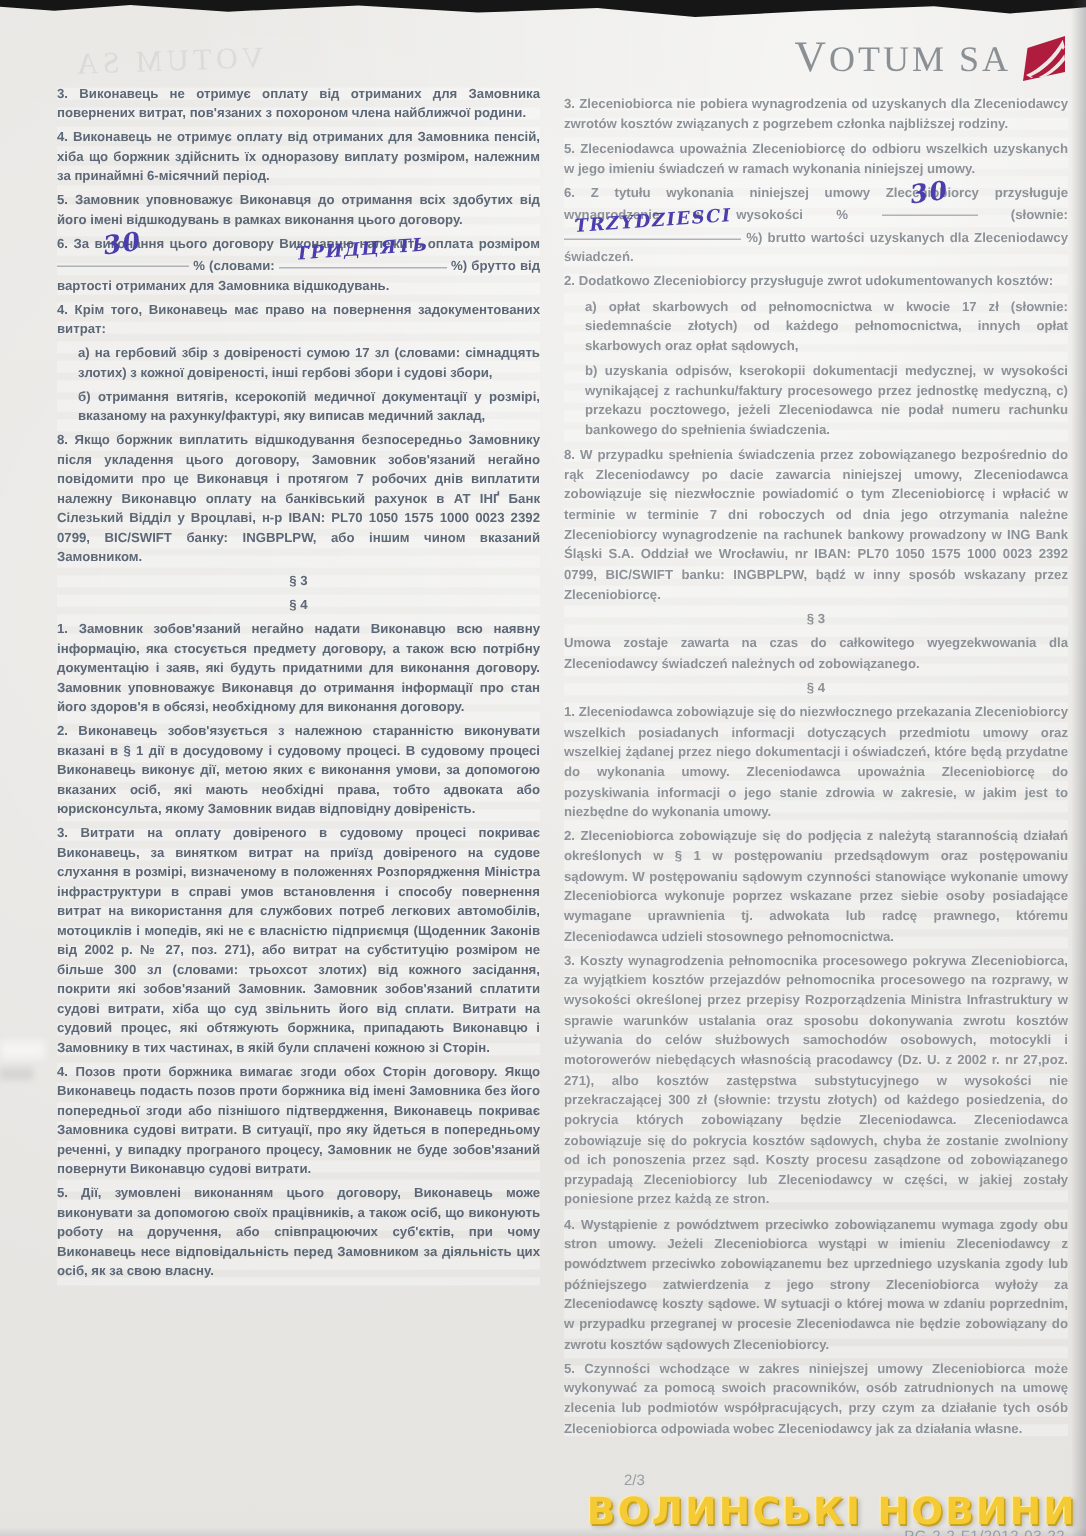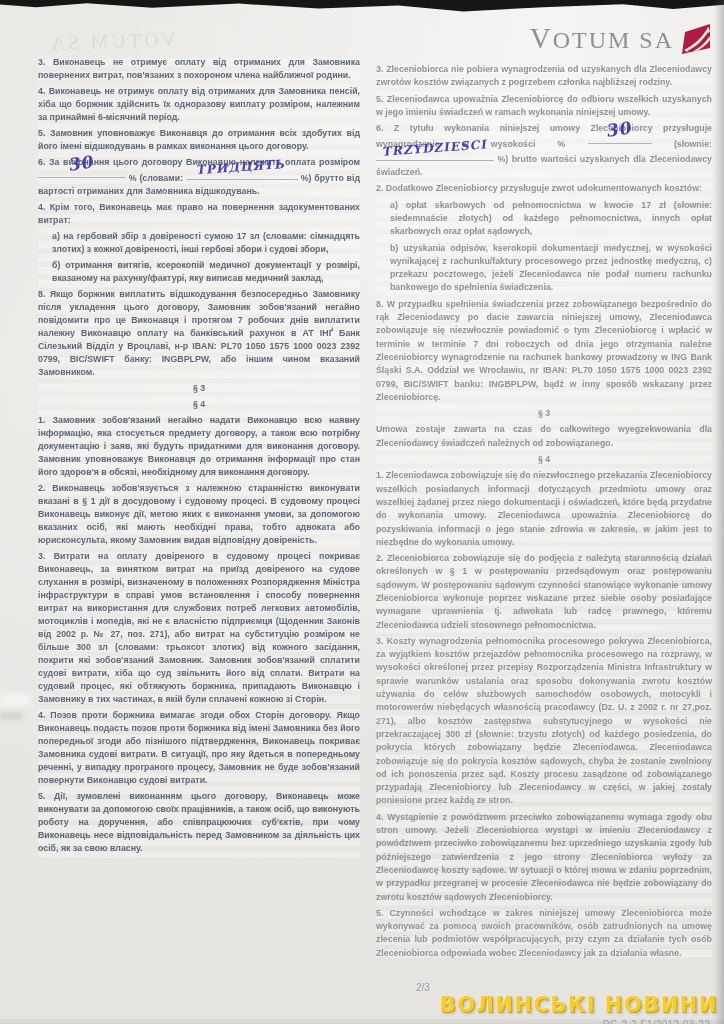--- a/index.html
+++ b/index.html
@@ -42,21 +42,21 @@
   
   .blank{display:inline-block;height:8px;border-bottom:1px solid #aeb2b9;text-align:center;}
   .w90{width:88px;} .w112{width:112px;} .w64{width:64px;} .w120{width:118px;}
   .hw{position:relative;top:-10px;display:inline-block;color:#4b3dae;
     font-family:"DejaVu Serif", serif;font-style:italic;font-size:12px;letter-spacing:1px;
     transform:rotate(-4deg);white-space:nowrap;}
   .hw-num{font-size:17px;top:-12px;transform:rotate(-8deg);}
   
   .page-num{position:absolute;left:380px;top:982px;font-size:10px;color:#979da5;margin-left:36px;}
   .doc-code{position:absolute;right:14px;top:1019px;font-size:10px;color:#979da5;letter-spacing:.3px;}
-  .news-mark{position:absolute;right:6px;top:993px;font-size:21px;font-weight:700;letter-spacing:1.5px;
+  .news-mark{position:absolute;right:6px;top:993px;font-size:25px;font-weight:700;letter-spacing:1.5px;
     color:#f4ca35;
     text-shadow:-1px -1px 0 #fdeaa6, 1px 1px 0 #c9a11c, 2px 2px 3px rgba(60,40,0,.22);
     font-family:"DejaVu Sans", sans-serif;}
 </style>
 </head>
 <body>
 
 <div class="page">
 
   <div class="scan-top"></div>

